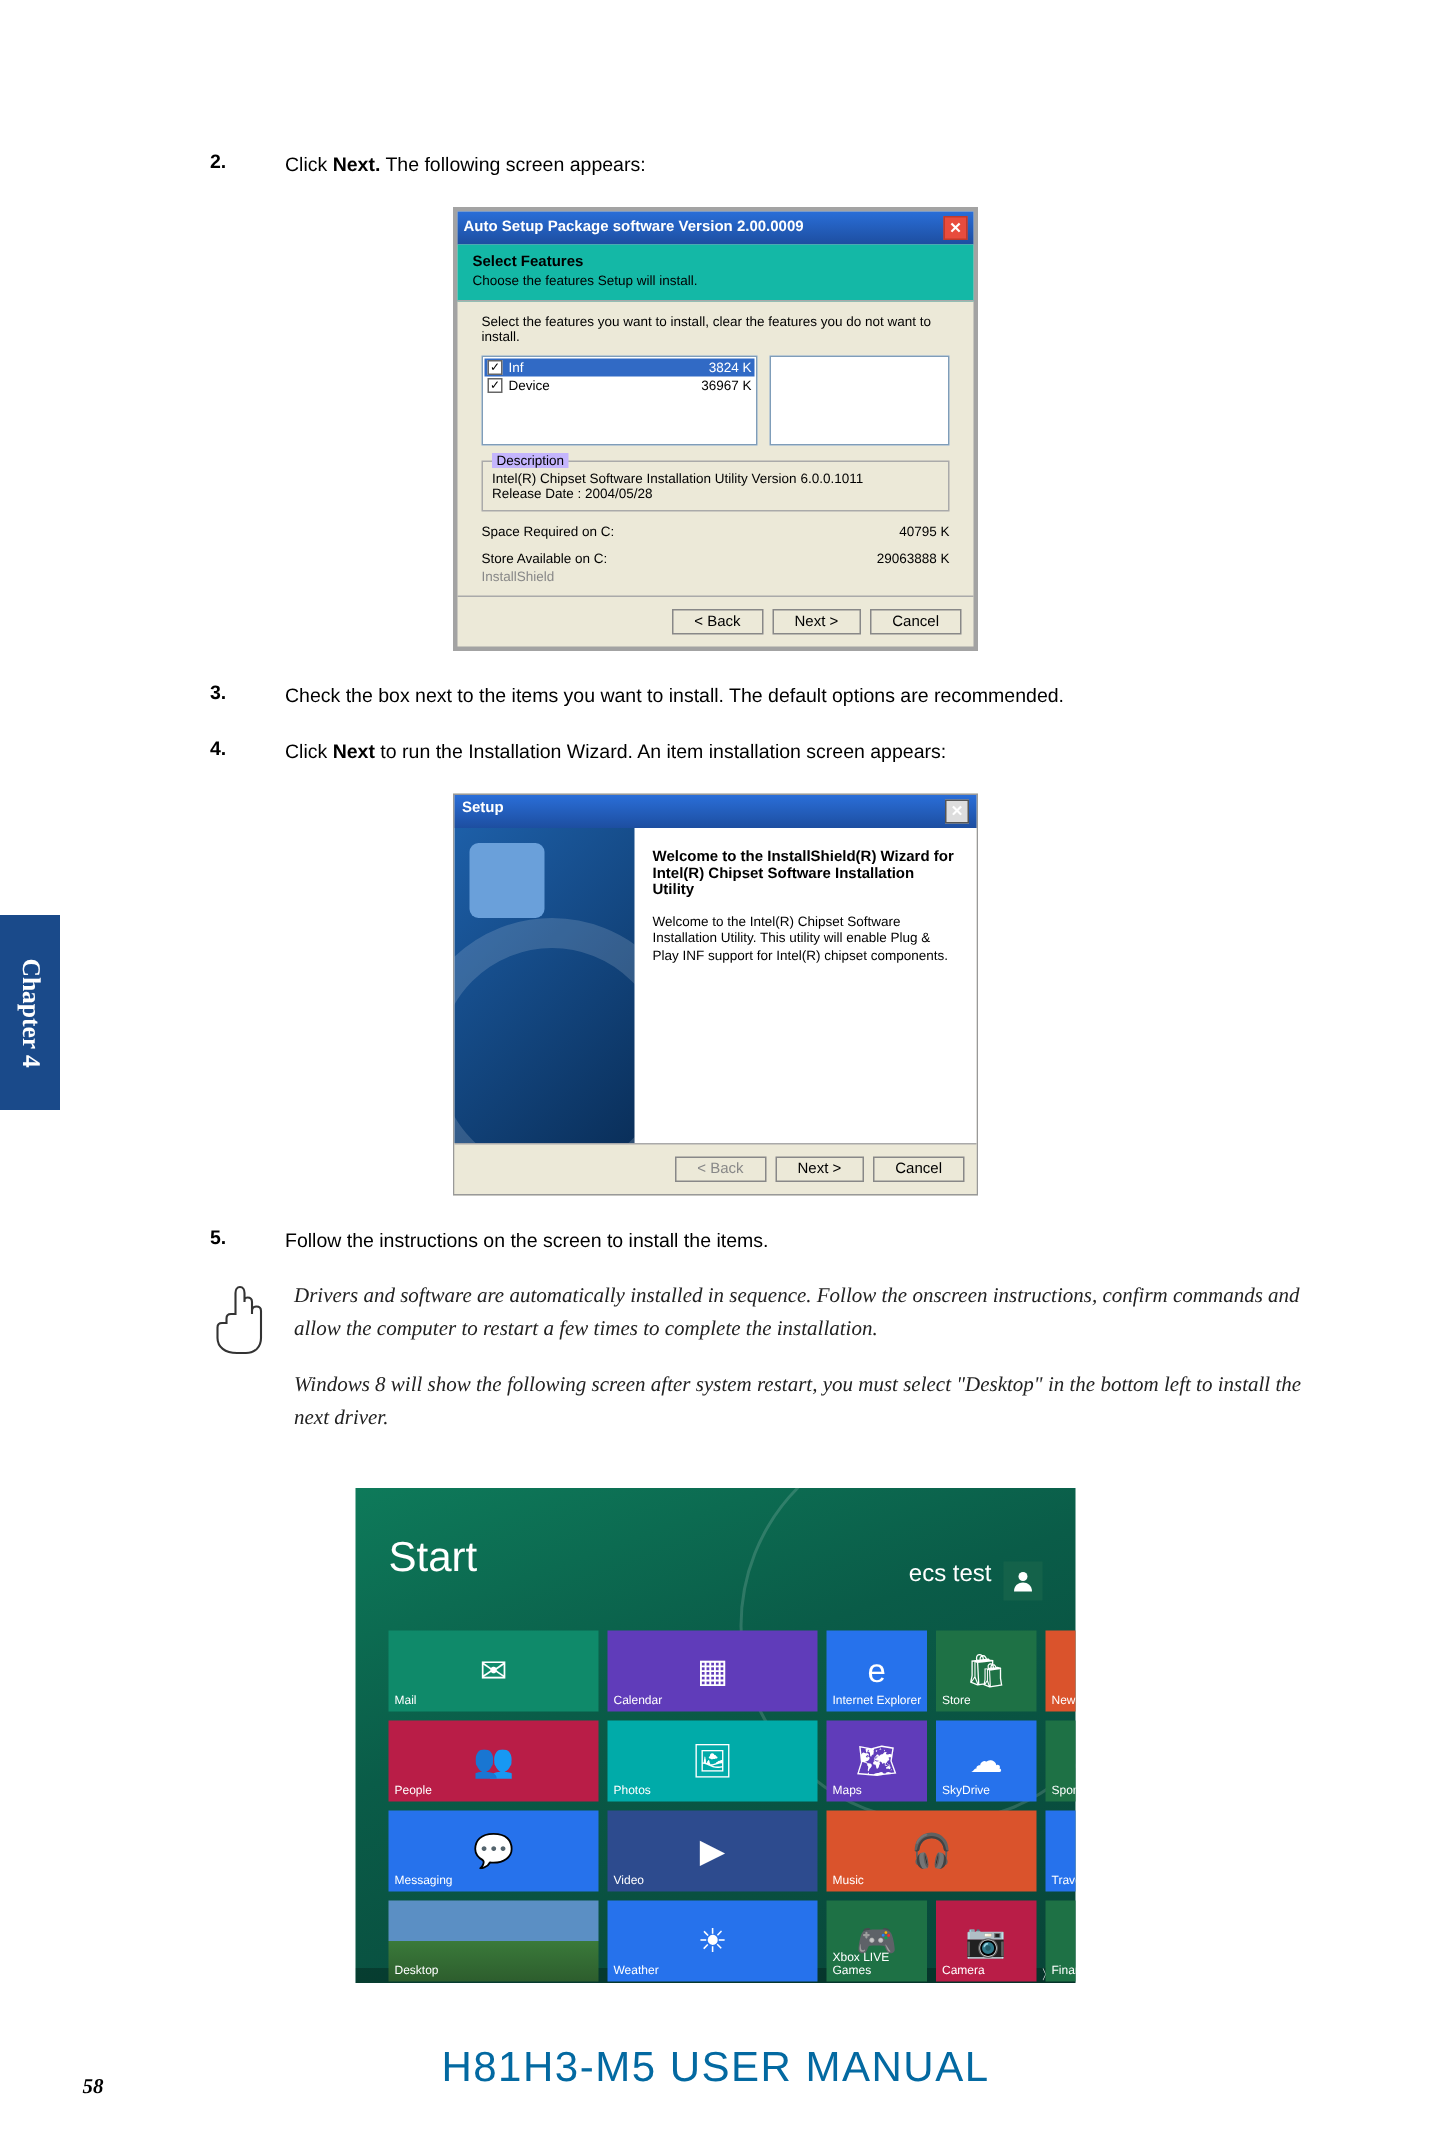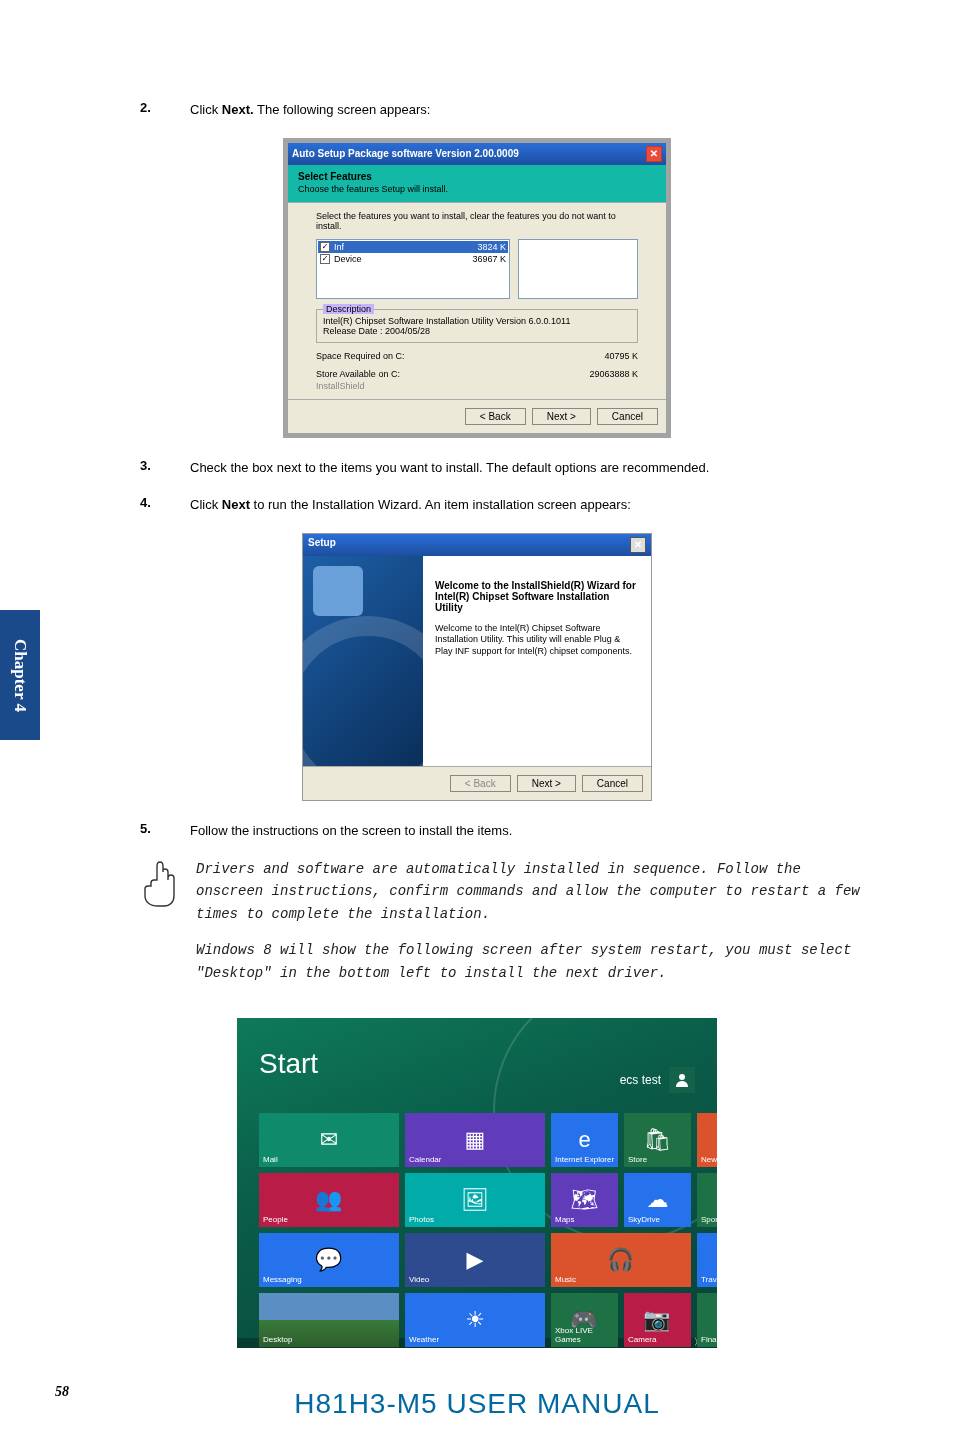--- a/index.html
+++ b/index.html
@@ -31,22 +31,22 @@
     font-family: Georgia, serif;
   }
   .step { display: flex; gap: 20px; margin-bottom: 18px; }
   .step-num { font-weight: bold; width: 30px; flex-shrink: 0; margin-left: 60px; }
   .step-text { flex: 1; line-height: 1.5; }
   .step-text b { font-weight: bold; }
   .screenshot-wrap { display: flex; justify-content: center; margin: 10px 0 20px 0; }
 
   
   .asp-dialog {
-    width: 388px;
-    border: 5px solid #a3a3a3;
+    width: 350px;
+    border: 3px solid #a3a3a3;
     background: #ece9d8;
     font-size: 10px;
     font-family: Tahoma, sans-serif;
   }
   .asp-titlebar {
     background: linear-gradient(#2a6ed8,#1d4ea0);
     color: #fff;
     padding: 3px 4px;
     display: flex;
     justify-content: space-between;
@@ -62,21 +62,21 @@
     font-size: 10px; font-weight: bold;
   }
   .asp-header {
     padding: 6px 10px 8px 10px;
     background: #14b8a6;
     border-bottom: 1px solid #aaa;
     position: relative;
   }
   .asp-header .title { font-weight: bold; font-size: 10px; }
   .asp-header .sub { font-size: 9px; margin-top: 2px; }
-  .asp-body { padding: 8px 28px; }
+  .asp-body { padding: 8px 16px; }
   .asp-instr { font-size: 9px; margin-bottom: 8px; }
   .asp-list-area { display: flex; gap: 8px; }
   .asp-tree {
     flex: 1;
     border: 1px solid #7f9db9;
     background: #fff;
     height: 60px;
     font-size: 9px;
     padding: 1px;
   }
@@ -119,50 +119,50 @@
     overflow:hidden;
   }
   .setup-side::before {
     content:''; position:absolute; left:10px; top:10px; width:50px; height:50px;
     background:#6aa0da; border-radius:6px;
   }
   .setup-side::after {
     content:''; position:absolute; left:-30px; bottom:-40px; width:150px;height:150px;
     border:20px solid rgba(255,255,255,0.15); border-radius:50%;
   }
-  .setup-main { flex:1; padding:24px 12px; font-size:9px; }
+  .setup-main { flex:1; padding:14px 12px; font-size:9px; }
   .setup-main .h { font-weight:bold; font-size:10px; margin-bottom:10px; }
   .setup-main .p { margin-bottom:12px; line-height:1.3; }
   .setup-buttons { border-top:1px solid #aaa; padding:8px; display:flex; justify-content:flex-end; gap:6px; background:#ece9d8; }
   .setup-btn { font-size:10px; padding:2px 14px; border:1px solid #888; background:#ece9d8; }
   .setup-btn.disabled { color:#888; }
 
   
   .note-block { display:flex; gap:16px; margin:10px 0 20px 60px; }
   .hand-icon { width:40px; flex-shrink:0; }
-  .note-text { flex:1; font-style:italic; font-family: Liberation Mono, monospace; color:#222; line-height:1.6; font-size:14px; }
+  .note-text { flex:1; font-style:italic; font-family: Liberation Serif, serif; color:#222; line-height:1.6; font-size:14px; }
   .note-text p { margin-bottom:14px; }
 
   
   .win8 {
     width: 480px;
     height: 330px;
     background: linear-gradient(160deg,#0e7a5a 0%, #0a5c48 40%, #084438 100%);
     position:relative;
     color:#fff;
     padding:18px 22px 6px 22px;
     overflow:hidden;
   }
   .win8::after{
     content:''; position:absolute; right:-40px; top:-40px; width:260px;height:260px;
     border:2px solid rgba(255,255,255,0.15); border-radius:50%;
   }
   .win8-header { display:flex; justify-content:space-between; align-items:center; margin-bottom:20px; position:relative; z-index:2;}
   .win8-start { font-size:28px; font-weight:300; font-family:"Segoe UI Light","Segoe UI",sans-serif; }
-  .win8-user { display:flex; align-items:center; gap:8px; font-size:12px;margin-top:31px; }
+  .win8-user { display:flex; gap:8px; font-size:16px;margin-top:31px; }
   .win8-avatar { width:26px;height:26px;background:#14624a;display:flex;align-items:center;justify-content:center; }
   .tiles { display:flex; gap:6px; position:relative; z-index:2;}
   .col { display:flex; flex-direction:column; gap:6px; }
   .tile-row { display:flex; gap:6px; }
   .tile {
     position:relative;
     padding:4px;
     display:flex;
     flex-direction:column;
     justify-content:center;

